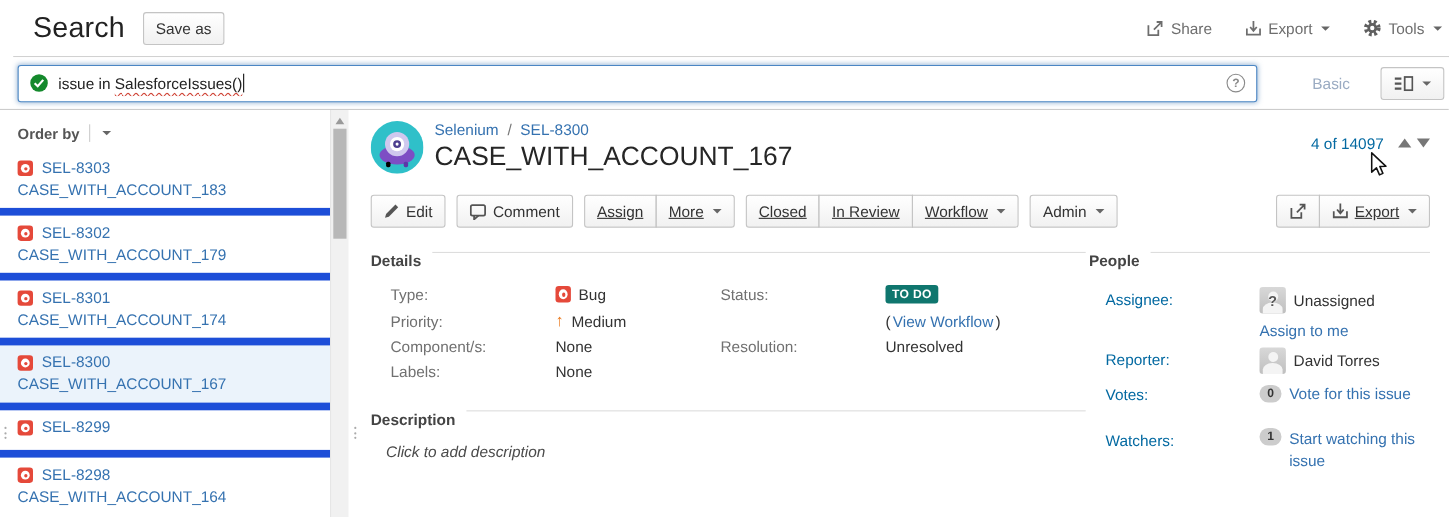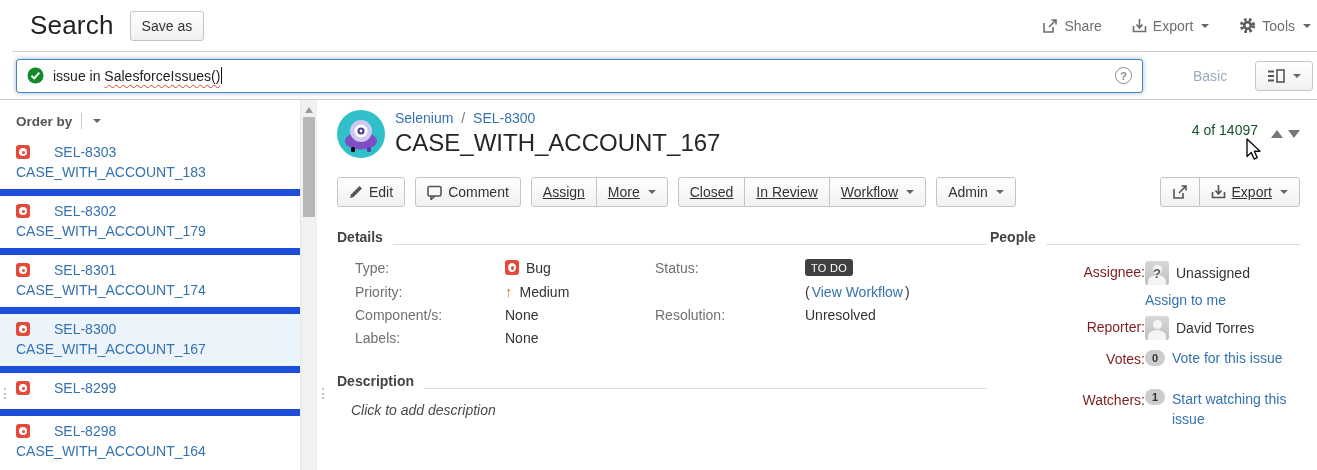--- a/index.html
+++ b/index.html
@@ -34,76 +34,76 @@
   .layout-btn { margin-left:28px; }
 
   
   .sidebar { position:absolute; top:100px; left:0; width:300px; bottom:0; background:#fff; }
   .order-by { display:flex; align-items:center; padding:13px 24px 8px 16px; color:#555; font-weight:bold; font-size:13.5px; cursor:pointer; }
   .ob-div { width:1px; height:16px; background:#ccc; margin:0 9px; }
   .issue-list { list-style:none; }
   .issue-item { padding:7px 14px 9px 16px; cursor:pointer; }
   .issue-item + .issue-item { border-top:7px solid #1d4ed8; }
   .issue-item.selected { background:#ebf3fb; }
-  .row-key { display:flex; align-items:center; gap:24px; margin-bottom:4px; }
+  .row-key { display:flex; align-items:flex-end; gap:8px; margin-bottom:4px; }
   a.lnk { color:#3572b0; text-decoration:none; cursor:pointer; }
   .bug { width:14px; height:14px; border-radius:3px; background:#e5493a; position:relative; display:inline-block; flex:0 0 14px; }
   .bug::before { content:""; position:absolute; inset:3px; background:#fff; border-radius:50%; }
   .bug::after { content:""; position:absolute; inset:5.5px; background:#e5493a; border-radius:50%; }
 
   
   .scroll-track { position:absolute; top:100px; left:300px; width:17px; bottom:0; background:#f1f1f1; border-left:1px solid #e6e6e6; }
   .scroll-up { position:absolute; top:7px; left:4px; width:0; height:0;
     border-left:4.5px solid transparent; border-right:4.5px solid transparent; border-bottom:6px solid #9a9a9a; }
   .scroll-thumb { position:absolute; top:17px; left:2px; width:12px; height:100px; background:#b8b8b8; }
 
   
   .main { position:absolute; top:100px; left:317px; right:0; bottom:0; background:#fff; padding:8px 17px 0 20px; }
   .issue-header { display:flex; align-items:flex-start; }
   .avatar { width:48px; height:48px; flex:0 0 48px; margin-top:2px; }
   .head-text { margin-left:10px; }
   .breadcrumb { font-size:14px; margin-top:2px; }
   .bc-sep { color:#777; margin:0 4px; }
   .issue-title { font-size:24px; color:#262626; margin-top:3px; font-weight:400; }
-  .pagination { margin-left:auto; display:flex; align-items:flex-end; gap:5px; margin-top:14px; color:#14532d; }
+  .pagination { margin-left:auto; display:flex; align-items:center; gap:5px; margin-top:14px; color:#0369a1; }
   .tri-up { width:0; height:0; border-left:6px solid transparent; border-right:6px solid transparent;
     border-bottom:8px solid #777; cursor:pointer; margin-left:8px; }
   .tri-down { width:0; height:0; border-left:6px solid transparent; border-right:6px solid transparent;
     border-top:8px solid #777; cursor:pointer; }
 
   
   .toolbar { display:flex; align-items:center; margin-top:19px; gap:10px; }
   .grp { display:inline-flex; }
   .grp .btn { border-radius:0; margin-left:-1px;text-decoration:underline; }
   .grp .btn:first-child { border-radius:3px 0 0 3px; margin-left:0; }
   .grp .btn:last-child { border-radius:0 3px 3px 0; }
   .tb-right { margin-left:auto; }
 
   
   .content { display:flex; margin-top:22px; }
   .col-left { flex:0 0 650px; }
   .col-right { flex:1; padding-left:3px; }
-  .sec-head { display:flex; align-items:flex-end; }
+  .sec-head { display:flex; align-items:flex-start; }
   .sec-title { font-weight:bold; font-size:14px; color:#444; white-space:nowrap; }
   .rule { flex:1; height:1px; background:#ddd; margin-left:10px; }
 
   .details-grid { display:grid; grid-template-columns:150px 150px 150px 1fr;
     padding-left:18px; margin-top:14px; row-gap:7px; align-items:center; }
   .lbl { color:#707070; }
   .val { color:#333; display:flex; align-items:center; gap:7px; }
   .pri-arrow { color:#ea7d24; font-weight:bold; font-size:15px; }
-  .status-badge { background:#404040; color:#fff; font-size:11px; font-weight:normal;
+  .status-badge { background:#0f766e; color:#fff; font-size:11px; font-weight:bold;
     padding:2.5px 6px; border-radius:3px; letter-spacing:.3px; display:inline-block; }
 
   .desc-sec { margin-top:27px; }
   .desc-placeholder { font-style:italic; color:#4a4a4a; margin:13px 0 0 14px; cursor:pointer; }
 
   
   .people-grid { display:grid; grid-template-columns:140px 1fr; padding-left:15px; margin-top:16px; row-gap:8px; }
-  .p-lbl { color:#7f1d1d; padding-top:3px;text-align:right; }
+  .p-lbl { color:#0369a1; padding-top:3px; }
   .p-val { color:#333; }
   .p-row { display:flex; align-items:center; gap:7px; }
   .mini-av { width:24px; height:24px; border-radius:3px; background:linear-gradient(#d8d8d8,#bfbfbf);
     position:relative; overflow:hidden; flex:0 0 24px; }
   .mini-av .head { position:absolute; top:4px; left:7.5px; width:9px; height:9px; border-radius:50%; background:#f4f4f4; }
   .mini-av .body { position:absolute; top:14px; left:3px; width:18px; height:12px; border-radius:50% 50% 0 0; background:#f4f4f4; }
   .mini-av .q { position:absolute; inset:0; display:flex; align-items:center; justify-content:center;
     font-weight:bold; color:#555; font-size:13px; text-shadow:0 0 2px #fff; }
   .cnt-badge { background:#ccc; color:#333; font-size:11px; font-weight:bold; min-width:20px;
     text-align:center; padding:2px 6px; border-radius:9px; display:inline-block; }

